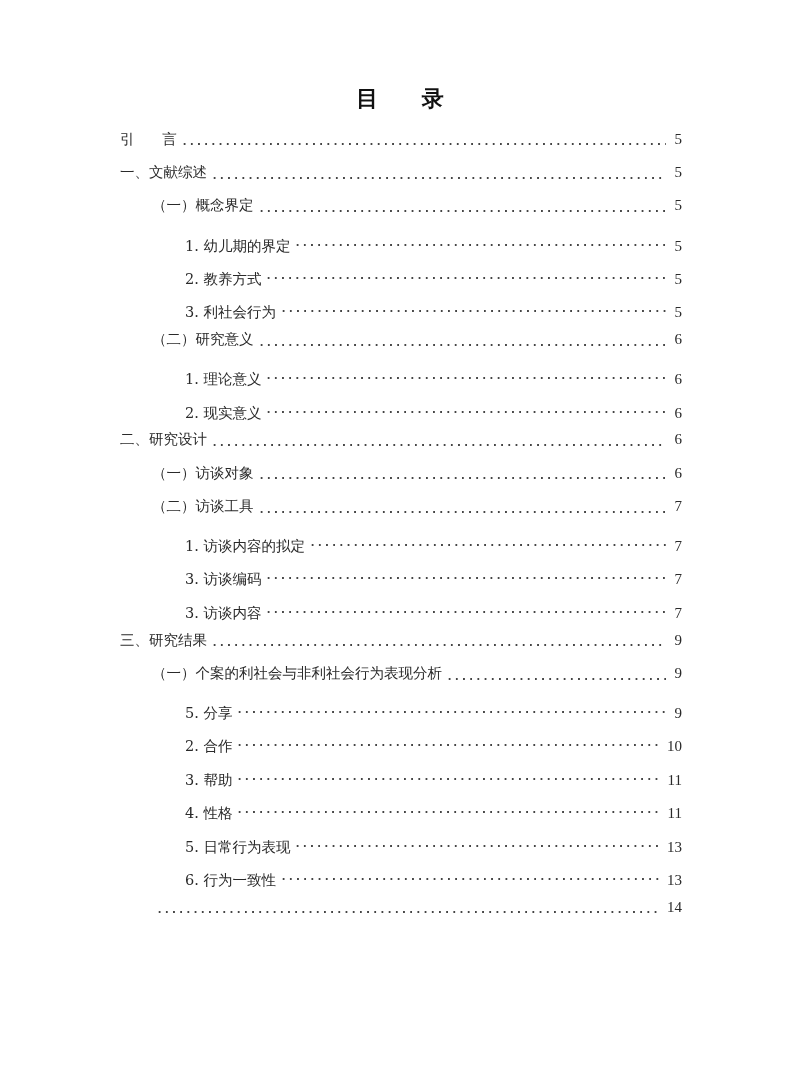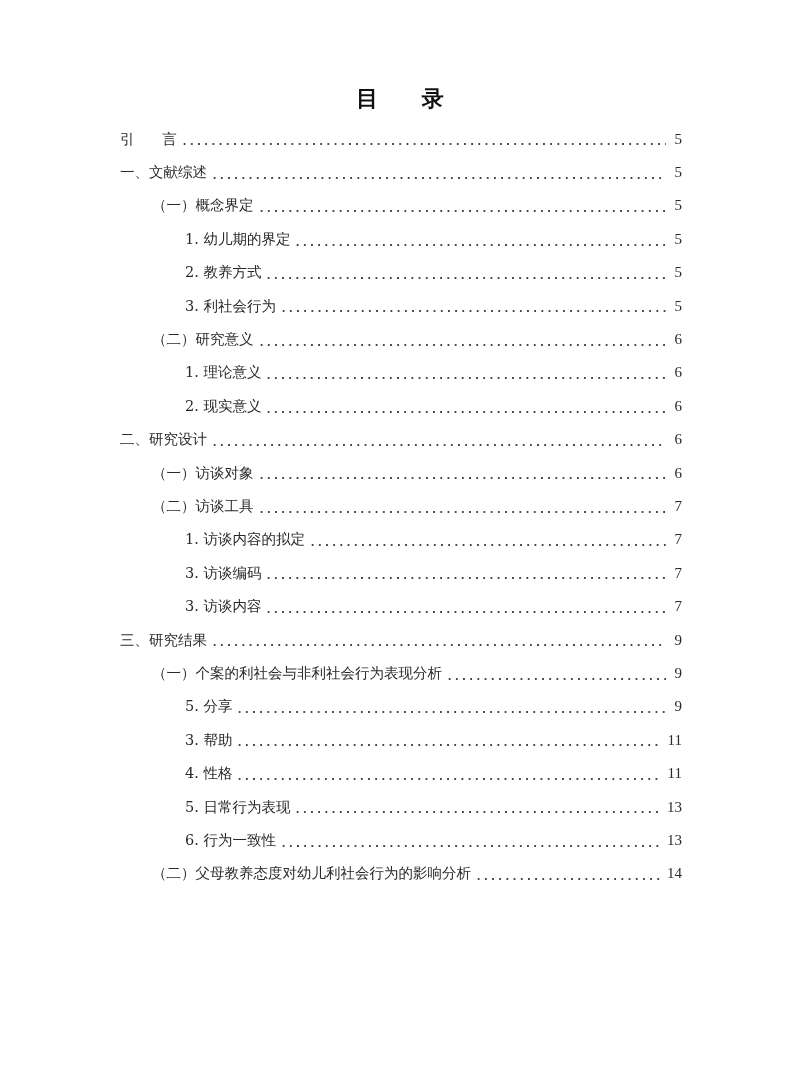--- a/index.html
+++ b/index.html
@@ -37,21 +37,21 @@
     .toc-row {
       height: 33.4px;
       display: flex;
       align-items: center;
       font-size: 15px;
       line-height: 20px;
       white-space: nowrap;
     }
     .toc-row.lvl-0 { padding-left: 0; }
     .toc-row.lvl-1 { padding-left: 32px; }
-    .toc-row.lvl-2 { padding-left: 65px; }
+    .toc-row.lvl-2 { padding-left: 65px; align-items: flex-end; }
     .toc-label {
       flex: 0 0 auto;
       font-family: "DejaVu Serif", "Liberation Serif", serif;
       font-size: 14.5px;
       color: #2a2a2a;
     }
     .toc-leader {
       flex: 1 1 auto;
       margin: 0 6px 0 4px;
       height: 2px;
@@ -161,37 +161,41 @@
     <span class="toc-label">（一）个案的利社会与非利社会行为表现分析</span>
     <span class="toc-leader"></span>
     <span class="toc-page">9</span>
   </div>
   <div class="toc-row lvl-2">
     <span class="toc-label">5. 分享</span>
     <span class="toc-leader"></span>
     <span class="toc-page">9</span>
   </div>
   <div class="toc-row lvl-2">
+    <span class="toc-label">2. 合作</span>
+    <span class="toc-leader"></span>
+    <span class="toc-page">10</span>
+  </div>
+  <div class="toc-row lvl-2">
     <span class="toc-label">3. 帮助</span>
     <span class="toc-leader"></span>
     <span class="toc-page">11</span>
   </div>
   <div class="toc-row lvl-2">
     <span class="toc-label">4. 性格</span>
     <span class="toc-leader"></span>
     <span class="toc-page">11</span>
   </div>
   <div class="toc-row lvl-2">
     <span class="toc-label">5. 日常行为表现</span>
     <span class="toc-leader"></span>
     <span class="toc-page">13</span>
   </div>
   <div class="toc-row lvl-2">
     <span class="toc-label">6. 行为一致性</span>
     <span class="toc-leader"></span>
     <span class="toc-page">13</span>
   </div>
   <div class="toc-row lvl-1">
-    <span class="toc-label">（二）父母教养态度对幼儿利社会行为的影响分析</span>
     <span class="toc-leader"></span>
     <span class="toc-page">14</span>
   </div>
 </div>
 
 </body></html>

